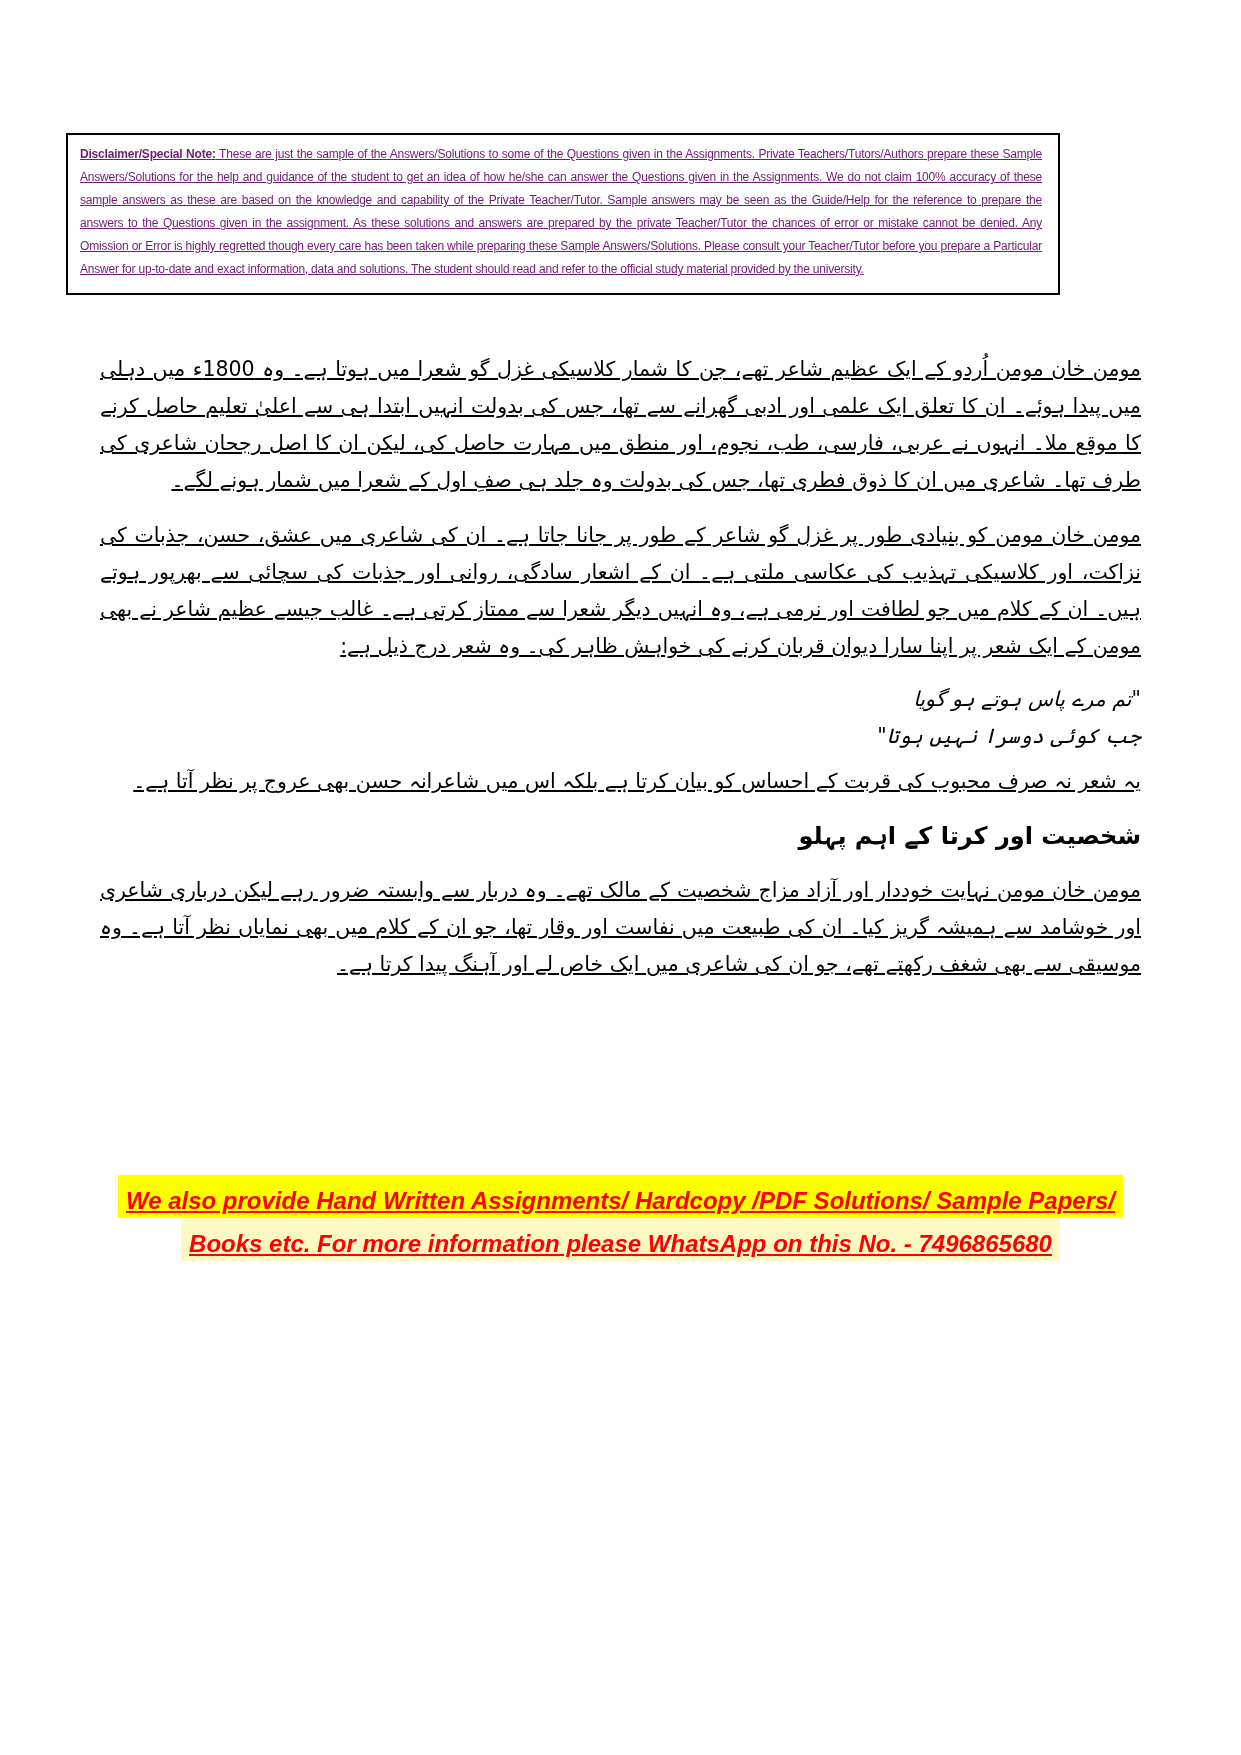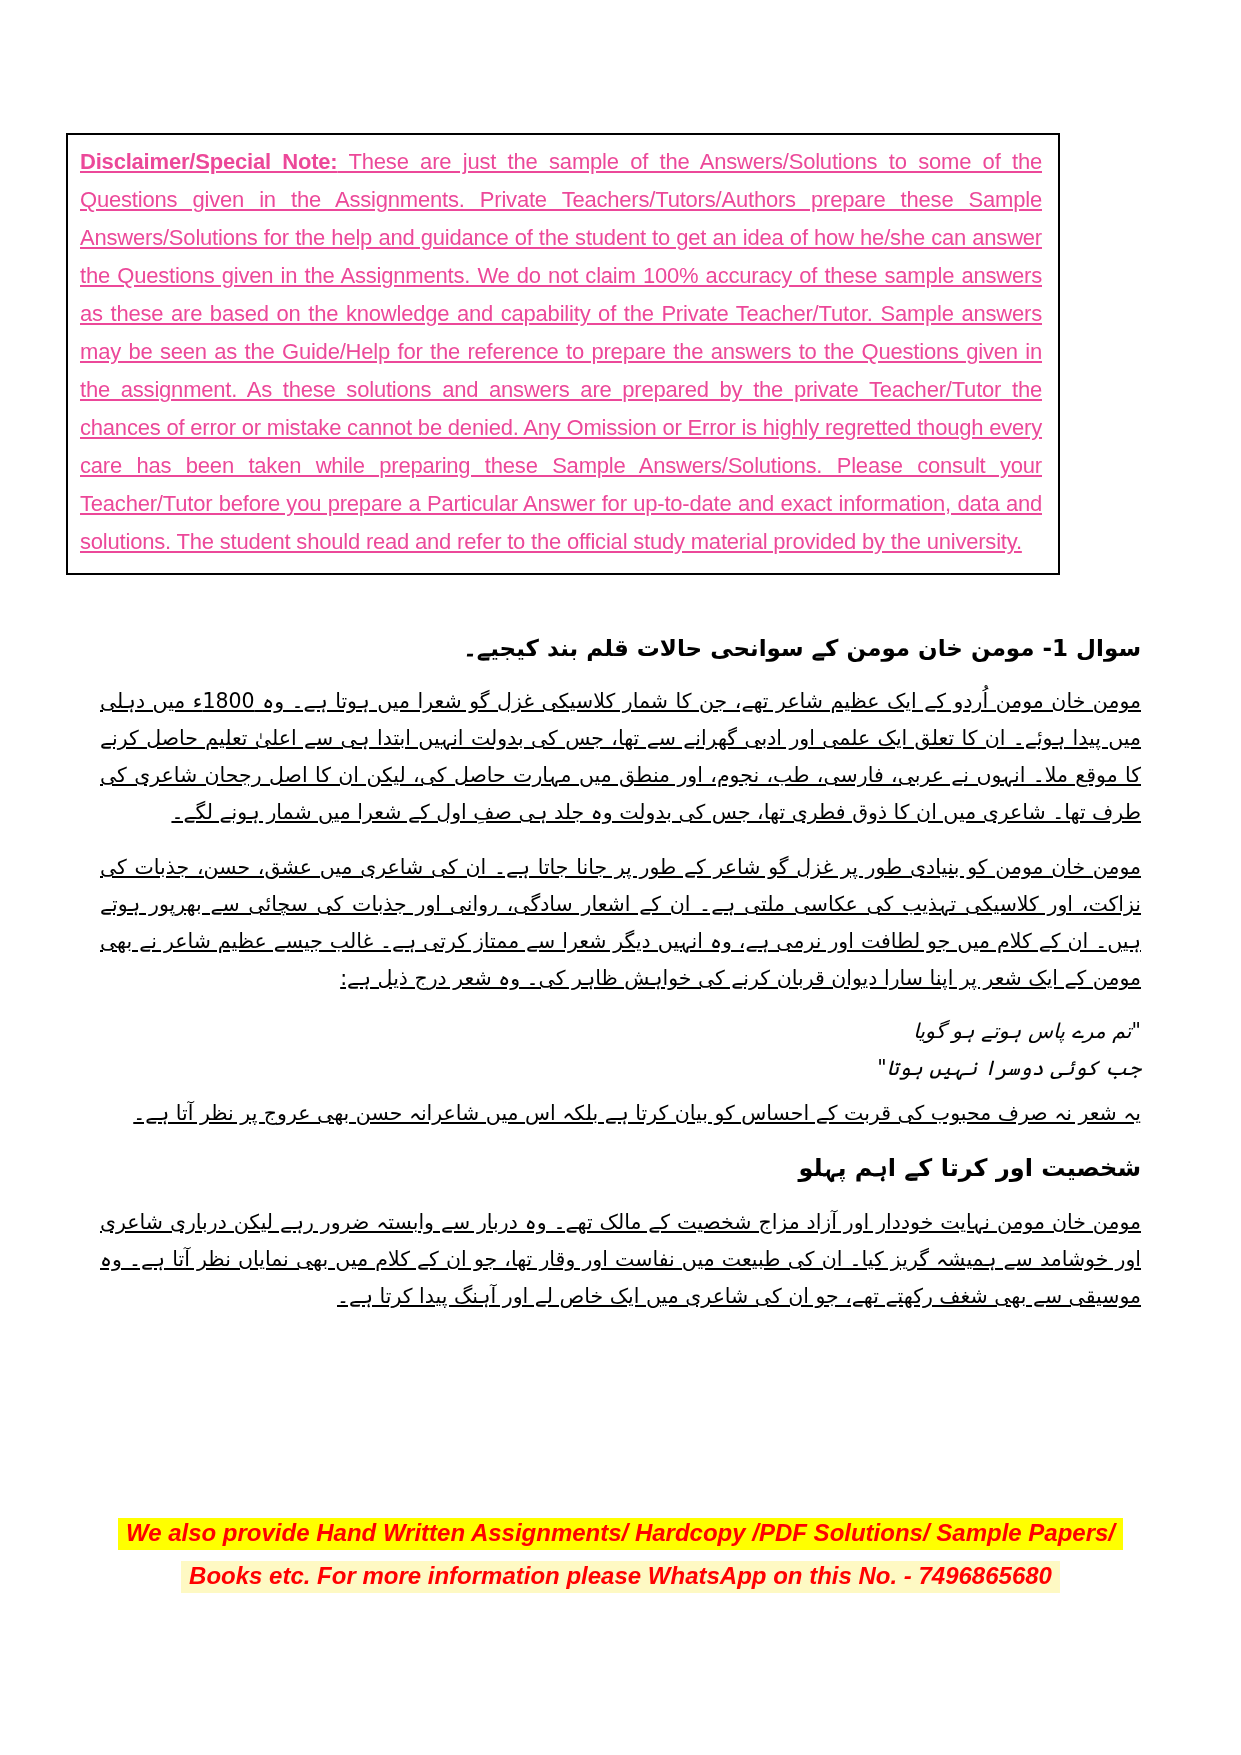--- a/index.html
+++ b/index.html
@@ -14,23 +14,23 @@
     padding-top: 133px;
   }
   .disclaimer-box {
     border: 2px solid #000000;
     margin: 0 181px 0 66px;
     padding: 8px 16px 12px 12px;
   }
   .disclaimer-text {
     margin: 0;
     font-family: "Liberation Sans", sans-serif;
-    font-size: 22px;
-    line-height: 38px;
-    color: #ec4899;
+    font-size: 12px;
+    line-height: 23px;
+    color: #701a75;
     text-align: justify;
     text-decoration: underline;
     letter-spacing: -0.2px;
   }
   .disclaimer-text .lbl { font-weight: bold; }
   .urdu {
     direction: rtl;
     margin: 56px 100px 0 100px;
     font-family: "DejaVu Sans", sans-serif;
     color: #000000;
@@ -58,35 +58,35 @@
   .footer {
     margin-top: 196px;
     text-align: center;
     font-family: "Liberation Sans", sans-serif;
     font-weight: bold;
     font-style: italic;
     font-size: 24px;
     line-height: 43px;
   }
   .footer .hl {
-    padding: 1px 8px 4px 8px;
+    padding: 12px 8px 4px 8px;
+    text-decoration: underline;
     text-align: center;
   }
 </style>
 </head>
 <body>
 
 <div class="page">
 
   <div class="disclaimer-box">
     <p class="disclaimer-text"><span class="lbl">Disclaimer/Special Note:</span><span> These are just the sample of the Answers/Solutions to some of the Questions given in the Assignments. Private Teachers/Tutors/Authors prepare these Sample Answers/Solutions for the help and guidance of the student to get an idea of how he/she can answer the Questions given in the Assignments. We do not claim 100% accuracy of these sample answers as these are based on the knowledge and capability of the Private Teacher/Tutor. Sample answers may be seen as the Guide/Help for the reference to prepare the answers to the Questions given in the assignment. As these solutions and answers are prepared by the private Teacher/Tutor the chances of error or mistake cannot be denied. Any Omission or Error is highly regretted though every care has been taken while preparing these Sample Answers/Solutions. Please consult your Teacher/Tutor before you prepare a Particular Answer for up-to-date and exact information, data and solutions. The student should read and refer to the official study material provided by the university.</span></p>
   </div>
 
   <div class="urdu">
-    <p class="u-bold u-heading">سوال 1- مومن خان مومن کے سوانحی حالات قلم بند کیجیے۔</p>
     <p class="u-para">مومن خان مومن اُردو کے ایک عظیم شاعر تھے، جن کا شمار کلاسیکی غزل گو شعرا میں ہوتا ہے۔ وہ 1800ء میں دہلی میں پیدا ہوئے۔ ان کا تعلق ایک علمی اور ادبی گھرانے سے تھا، جس کی بدولت انہیں ابتدا ہی سے اعلیٰ تعلیم حاصل کرنے کا موقع ملا۔ انہوں نے عربی، فارسی، طب، نجوم، اور منطق میں مہارت حاصل کی، لیکن ان کا اصل رجحان شاعری کی طرف تھا۔ شاعری میں ان کا ذوق فطری تھا، جس کی بدولت وہ جلد ہی صفِ اول کے شعرا میں شمار ہونے لگے۔</p>
     <p class="u-para">مومن خان مومن کو بنیادی طور پر غزل گو شاعر کے طور پر جانا جاتا ہے۔ ان کی شاعری میں عشق، حسن، جذبات کی نزاکت، اور کلاسیکی تہذیب کی عکاسی ملتی ہے۔ ان کے اشعار سادگی، روانی اور جذبات کی سچائی سے بھرپور ہوتے ہیں۔ ان کے کلام میں جو لطافت اور نرمی ہے، وہ انہیں دیگر شعرا سے ممتاز کرتی ہے۔ غالب جیسے عظیم شاعر نے بھی مومن کے ایک شعر پر اپنا سارا دیوان قربان کرنے کی خواہش ظاہر کی۔ وہ شعر درج ذیل ہے:</p>
     <div class="u-couplet">
       <p>"تم مرے پاس ہوتے ہو گویا</p>
       <p>جب کوئی دوسرا نہیں ہوتا"</p>
     </div>
     <p class="u-para">یہ شعر نہ صرف محبوب کی قربت کے احساس کو بیان کرتا ہے بلکہ اس میں شاعرانہ حسن بھی عروج پر نظر آتا ہے۔</p>
     <p class="u-bold u-heading-lg">شخصیت اور کرتا کے اہم پہلو</p>
     <p class="u-para">مومن خان مومن نہایت خوددار اور آزاد مزاج شخصیت کے مالک تھے۔ وہ دربار سے وابستہ ضرور رہے لیکن درباری شاعری اور خوشامد سے ہمیشہ گریز کیا۔ ان کی طبیعت میں نفاست اور وقار تھا، جو ان کے کلام میں بھی نمایاں نظر آتا ہے۔ وہ موسیقی سے بھی شغف رکھتے تھے، جو ان کی شاعری میں ایک خاص لے اور آہنگ پیدا کرتا ہے۔</p>
   </div>

